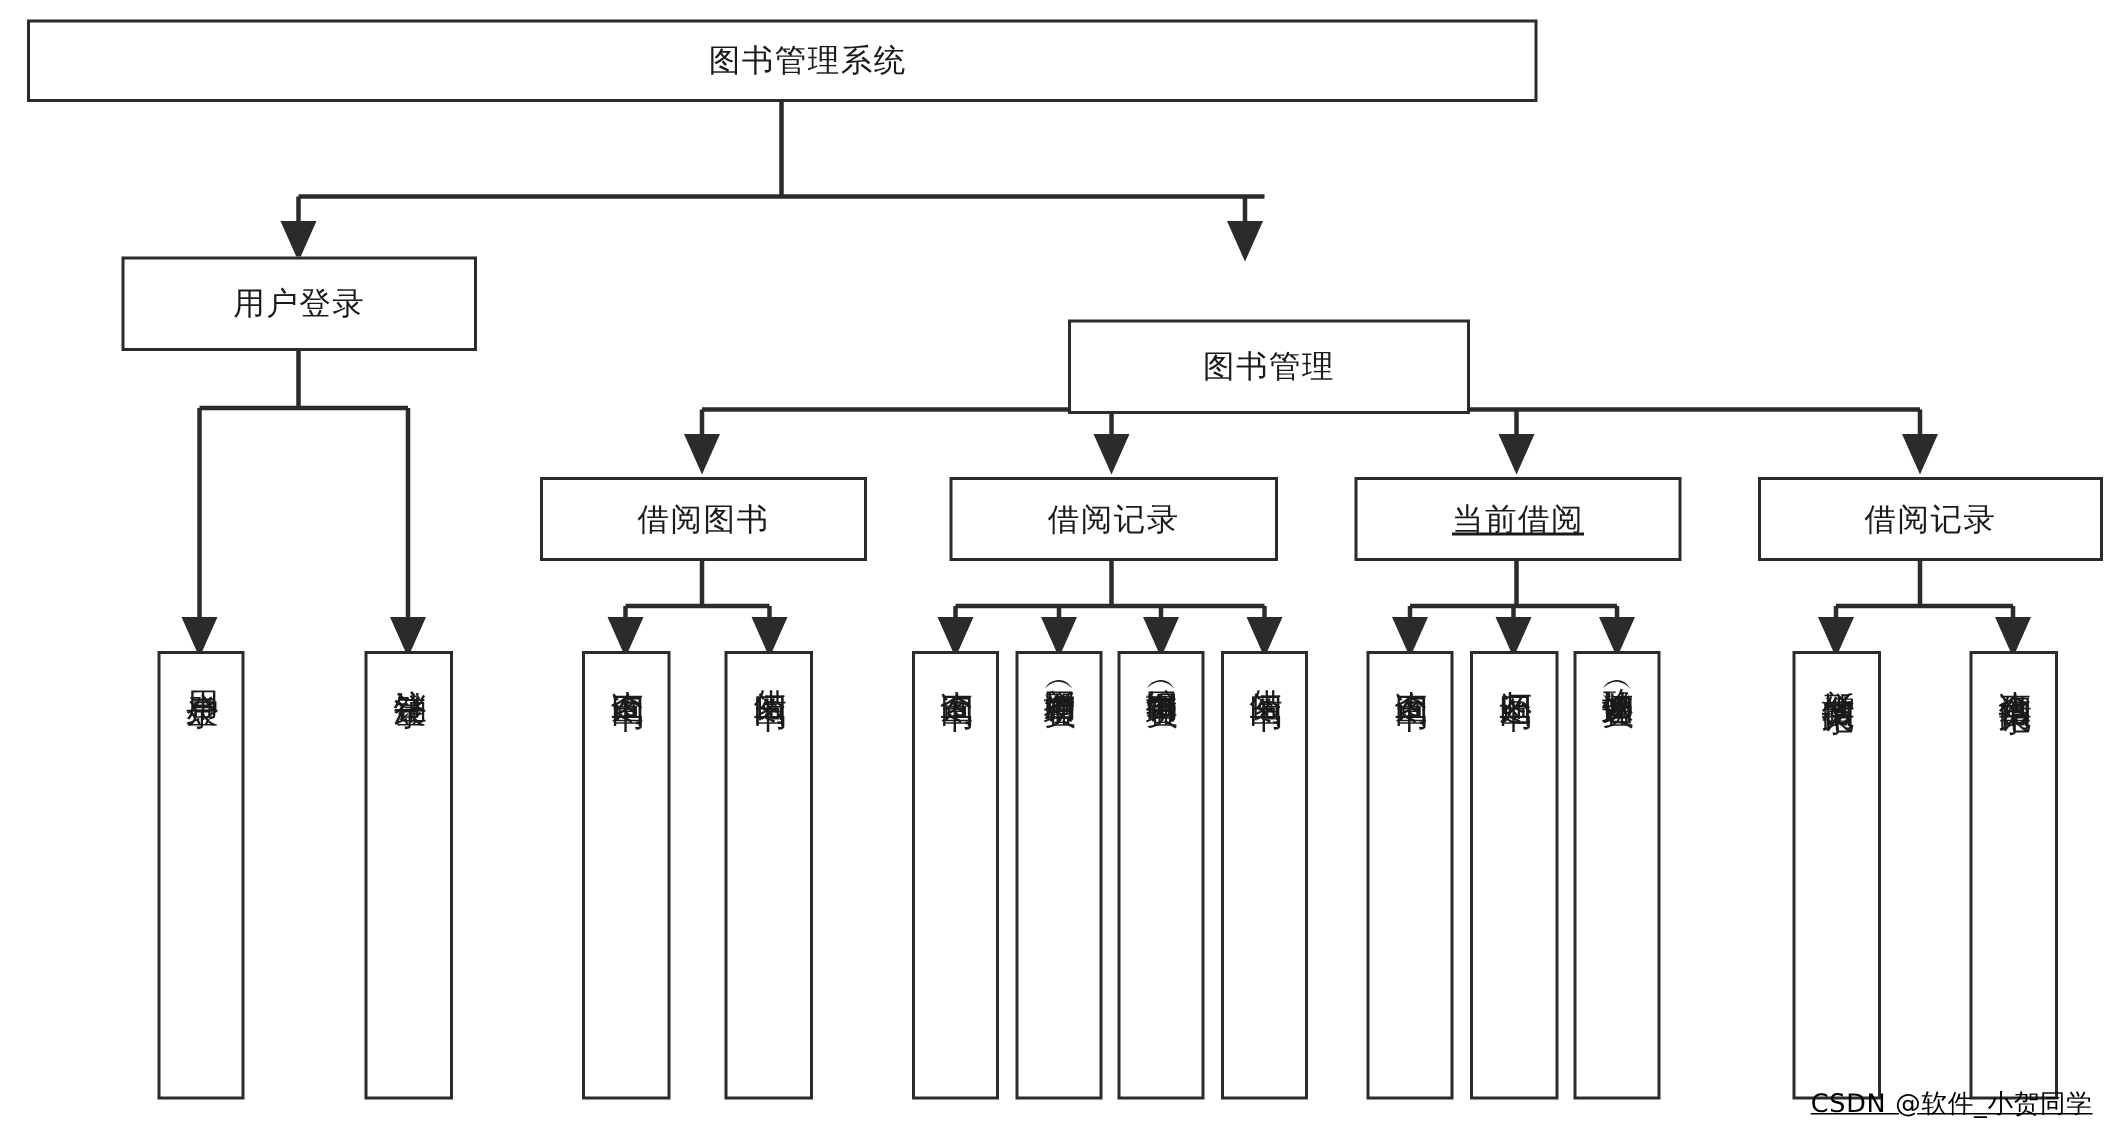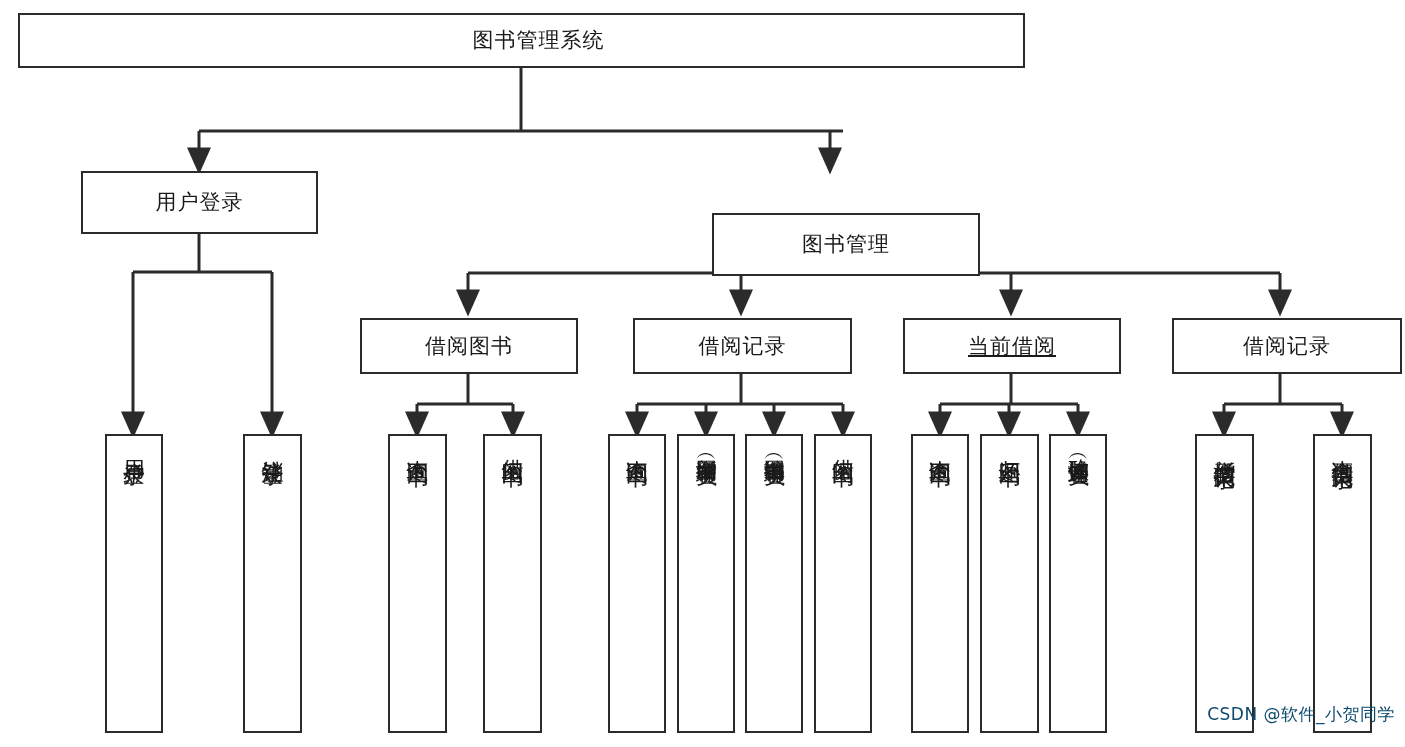--- a/index.html
+++ b/index.html
@@ -57,25 +57,26 @@
     line-height: 1;
     margin: 0 auto;
   }
   .node.vert.long .label {
     font-size: 21px;
     letter-spacing: 1px;
   }
   .watermark {
     position: absolute;
     right: 10px;
-    bottom: 21px;
+    bottom: 0;
     font-size: 17px;
-    color: #0c4a6e;
+    color: #000000;
     letter-spacing: 0.5px;
     white-space: nowrap;
+    text-decoration: underline;
   }
 </style>
 </head>
 <body>
 
 <div id="canvas">
 
   <svg id="wires" viewBox="0 0 1405 747" xmlns="http://www.w3.org/2000/svg">
     <defs>
       <marker id="arrow" markerWidth="10" markerHeight="10" refX="4.2" refY="4" orient="auto" markerUnits="strokeWidth">

